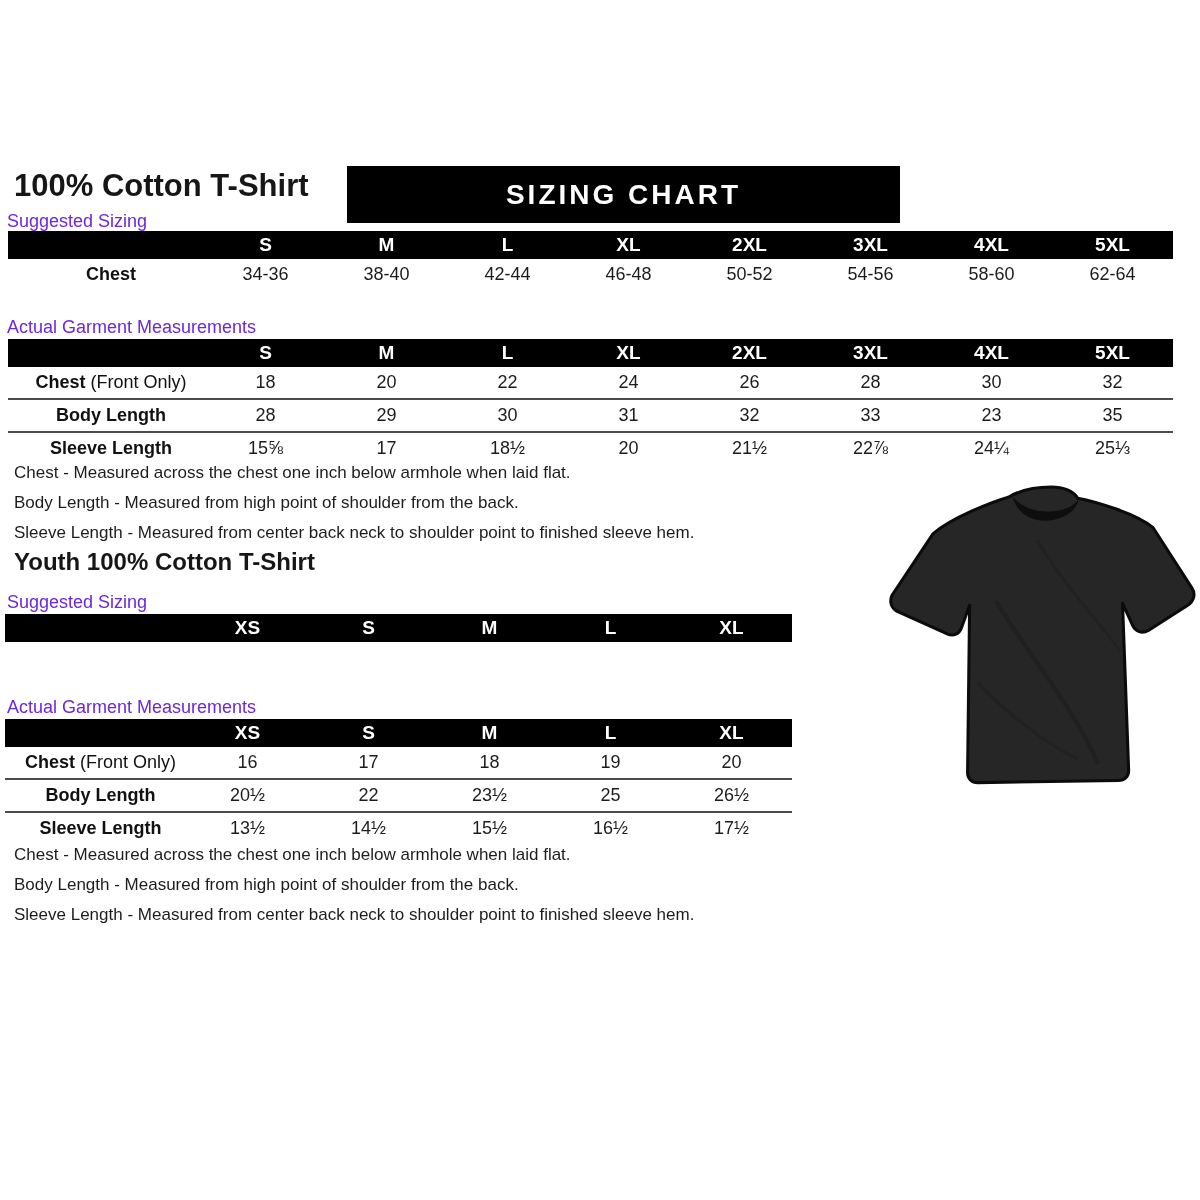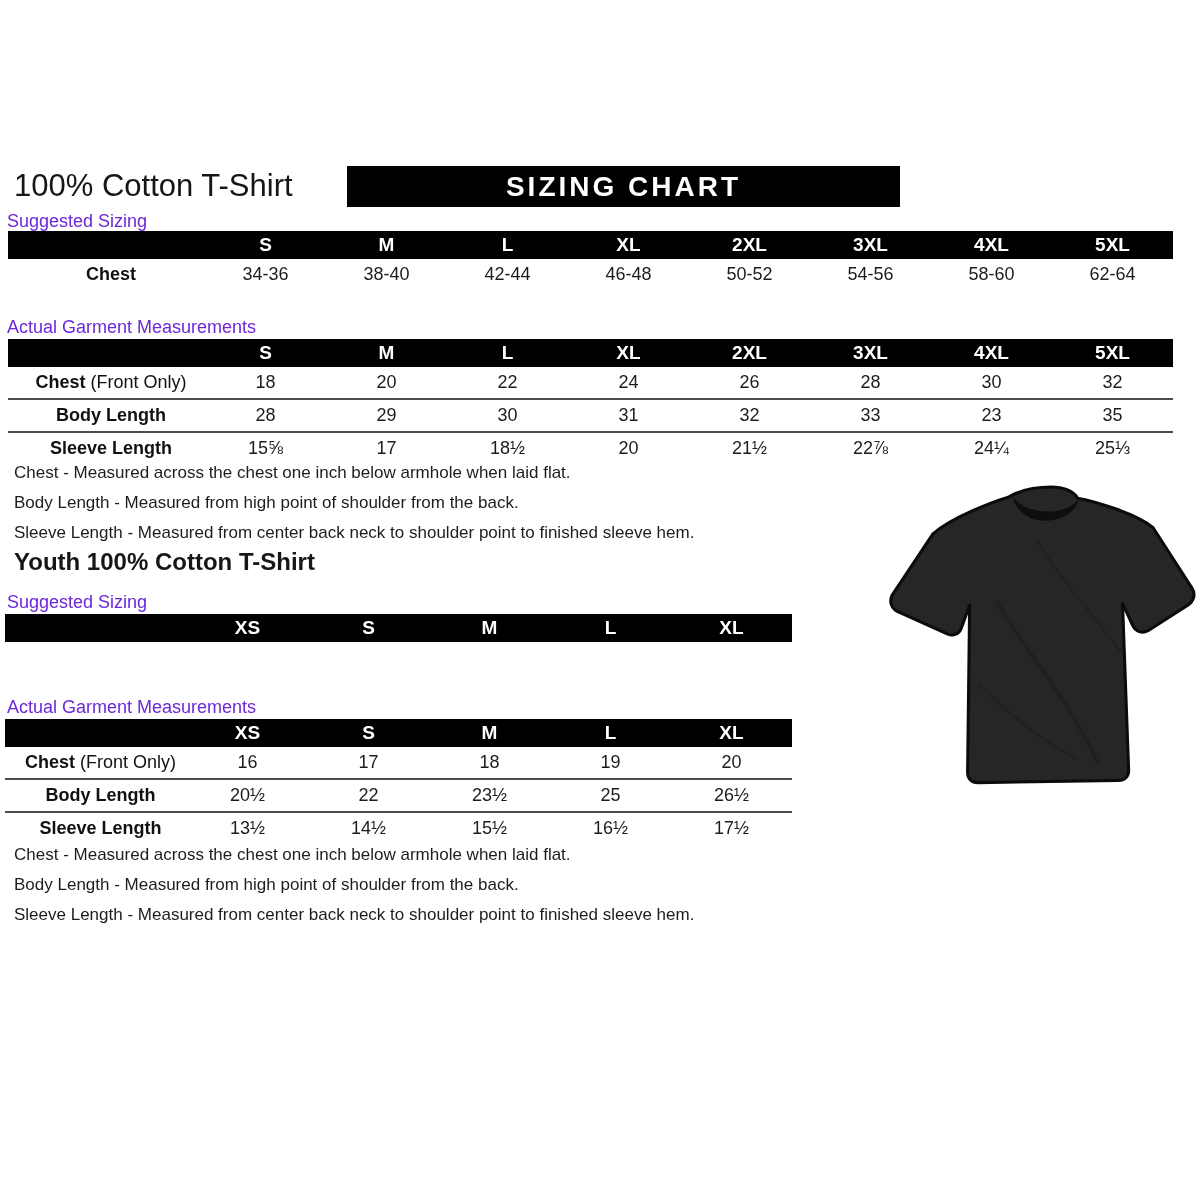--- a/index.html
+++ b/index.html
@@ -3,23 +3,23 @@
 <meta charset="utf-8">
 <style>
   html,body{margin:0;padding:0;background:#fff;}
   body{
     width:1200px;height:1200px;position:relative;overflow:hidden;
     font-family:"Liberation Sans", sans-serif;color:#161616;
     -webkit-font-smoothing:antialiased;
   }
   .abs{position:absolute;}
 
-  .main-title{left:14px;top:168px;font-size:31px;font-weight:400;letter-spacing:0;}
+  .main-title{left:14px;top:168px;font-size:31px;font-weight:700;letter-spacing:0;}
   .banner{
-    left:347px;top:166px;width:553px;height:41px;
+    left:347px;top:166px;width:553px;height:57px;
     background:var(--banner_bg,#000);color:#fff;
     display:flex;align-items:center;justify-content:center;
     font-size:28px;font-weight:700;letter-spacing:3px;
   }
   .section-label{font-size:18px;color:#6d28d9;}
   .youth-title{left:14px;top:548px;font-size:24px;font-weight:700;}
 
   table{border-collapse:collapse;table-layout:fixed;}
   table.size-table{position:absolute;}
   .size-table th{

